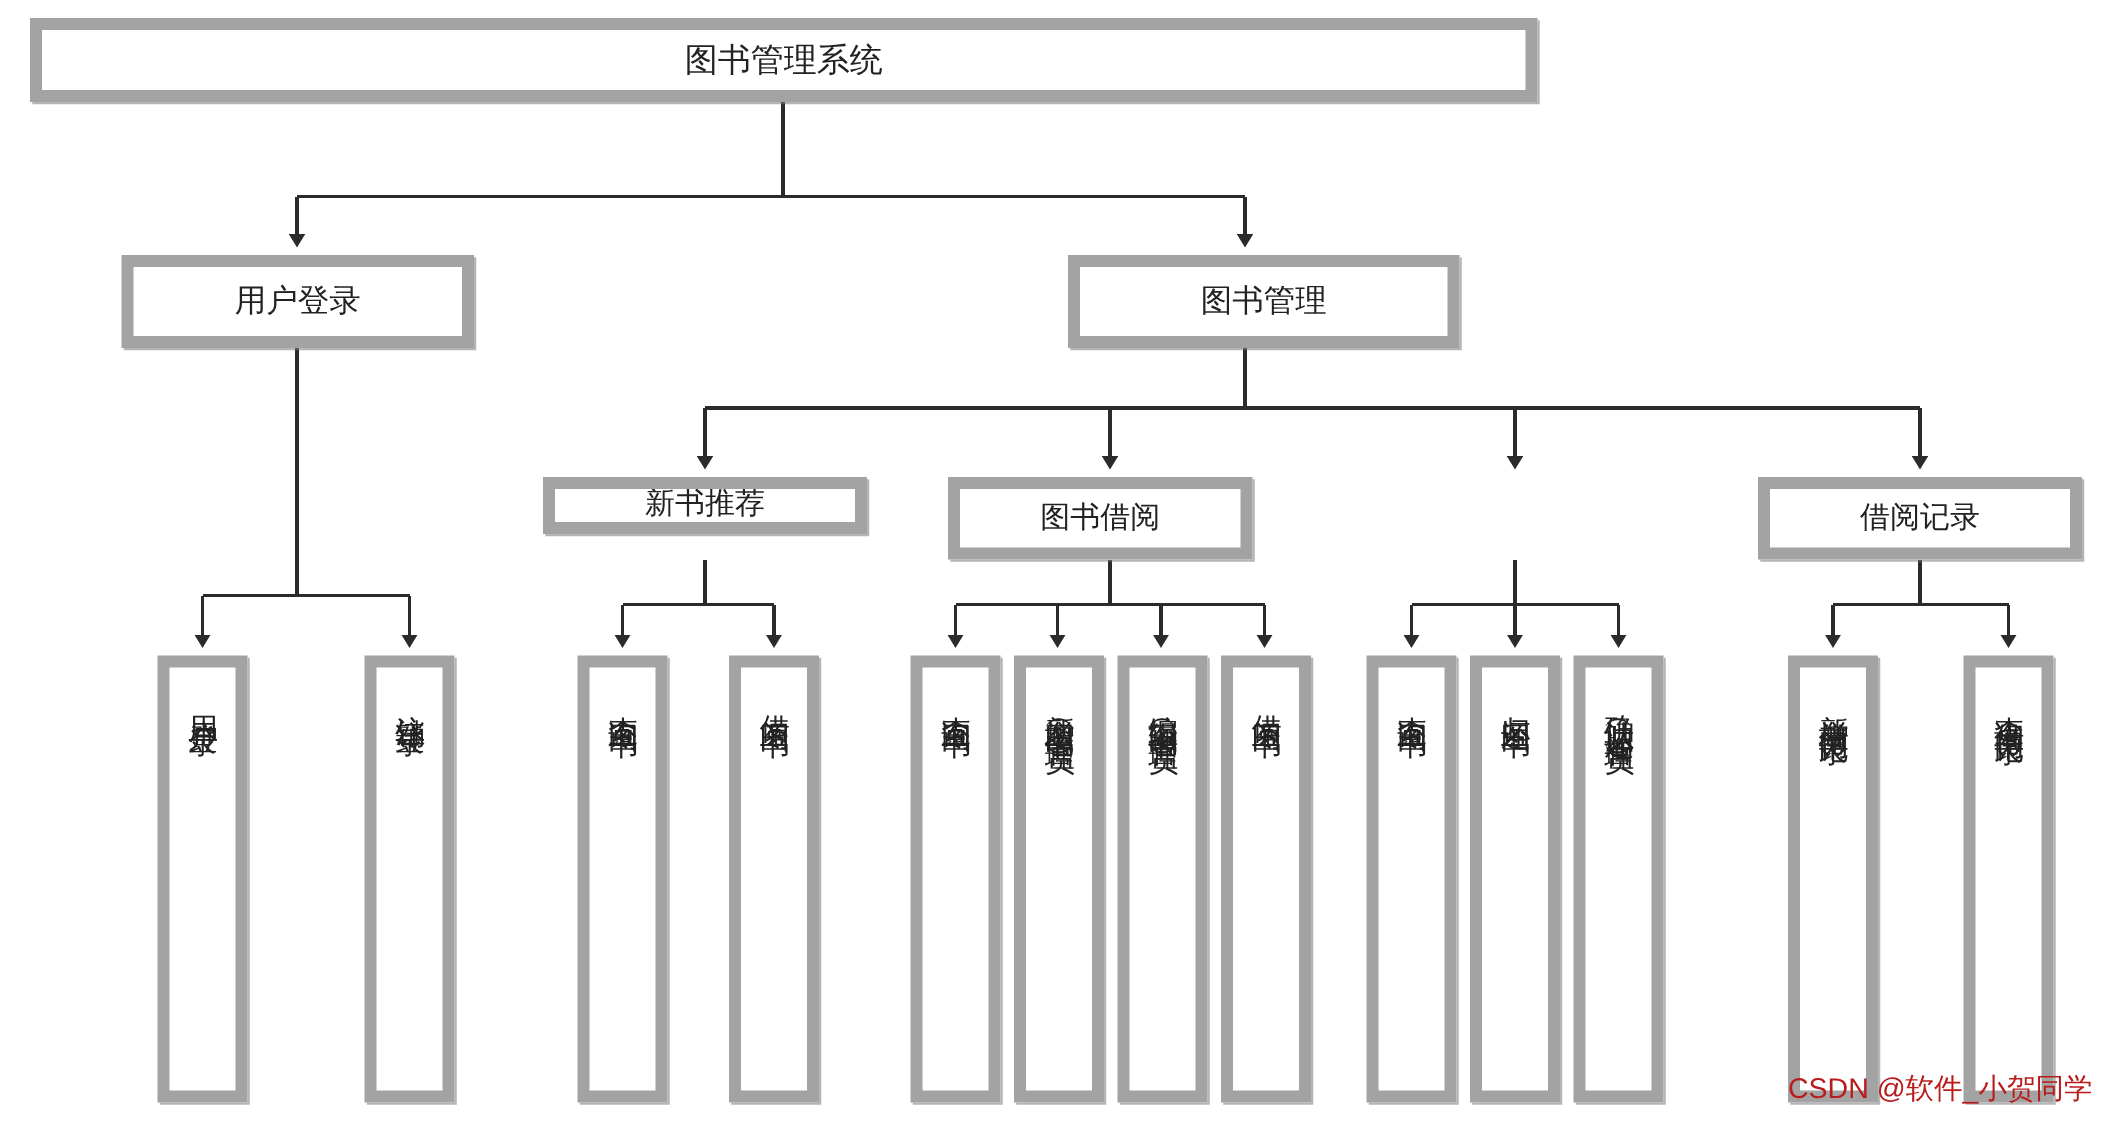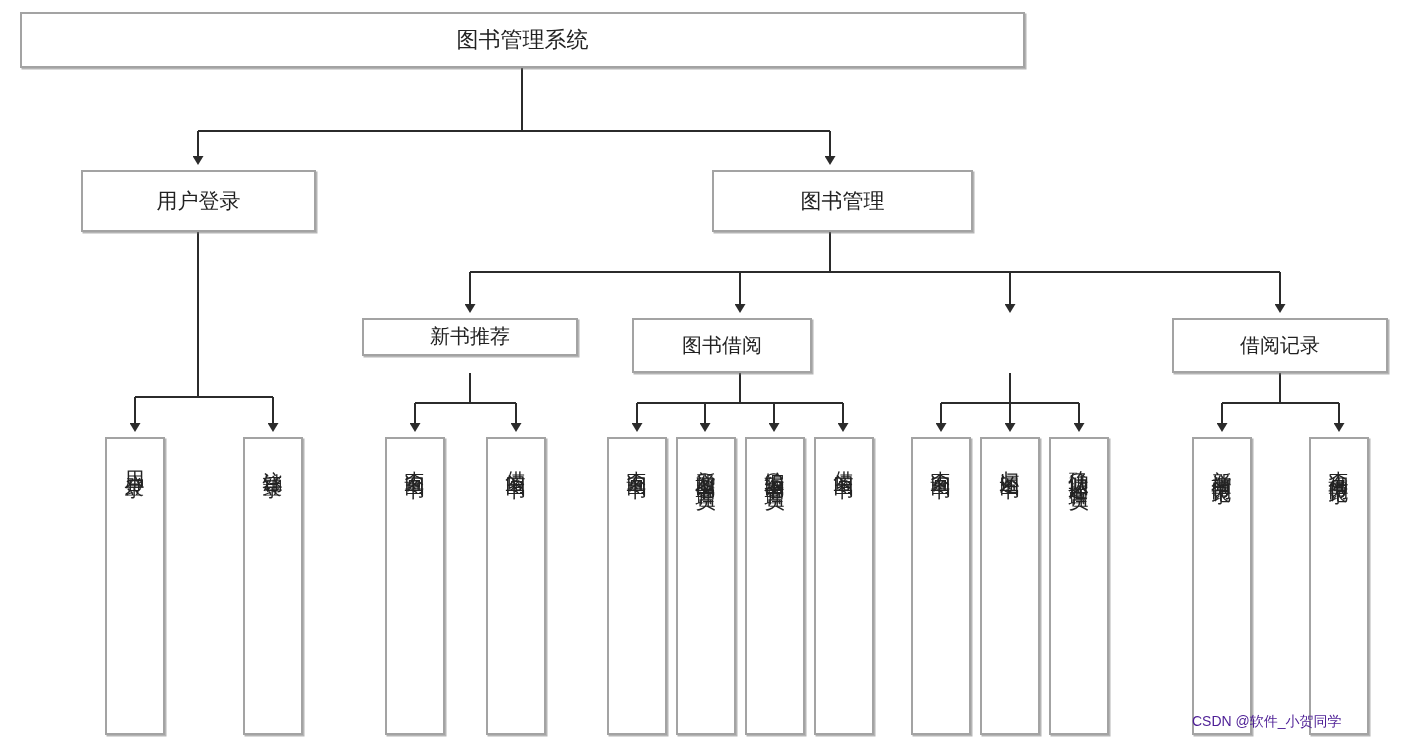--- a/index.html
+++ b/index.html
@@ -23,21 +23,21 @@
     left: 0;
     top: 0;
     width: 1405px;
     height: 747px;
     display: block;
   }
   .node-box {
     position: absolute;
     box-sizing: border-box;
     background: #ffffff;
-    border: 2px solid #a3a3a3;
+    border: 8px solid #a3a3a3;
     box-shadow: 1.5px 1.5px 0 0 rgba(120,120,120,0.55);
     display: flex;
     align-items: center;
     justify-content: center;
     overflow: hidden;
   }
   .node-label {
     color: #222222;
     text-align: center;
     line-height: 1.18;
@@ -61,22 +61,22 @@
   .node-leaf .node-label {
     writing-mode: vertical-rl;
     text-orientation: upright;
     font-size: 20px;
     letter-spacing: 3px;
     line-height: 1;
     white-space: nowrap;
   }
   .watermark {
     position: absolute;
-    color: #4c1d95;
-    font-size: 14px;
+    color: #b91c1c;
+    font-size: 19px;
     white-space: nowrap;
     user-select: none;
     pointer-events: none;
   }
 </style>
 </head>
 <body>
 
 <div id="diagram-root">
 
@@ -154,21 +154,21 @@
   </div>
 
   <div class="node-box node-l2" style="left:712px; top:170px; width:261px; height:62px;">
     <span class="node-label">图书管理</span>
   </div>
 
   <div class="node-box node-l3" style="left:362px; top:318px; width:216px; height:38px;">
     <span class="node-label">新书推荐</span>
   </div>
 
-  <div class="node-box node-l3" style="left:632px; top:318px; width:180px; height:55px;">
+  <div class="node-box node-l3" style="left:632px; top:318px; width:203px; height:55px;">
     <span class="node-label">图书借阅</span>
   </div>
 
 
   <div class="node-box node-l3" style="left:1172px; top:318px; width:216px; height:55px;">
     <span class="node-label">借阅记录</span>
   </div>
 
   <div class="node-box node-leaf" style="left:105px; top:437px; width:60px; height:298px;">
     <span class="node-label">用户登录</span>

